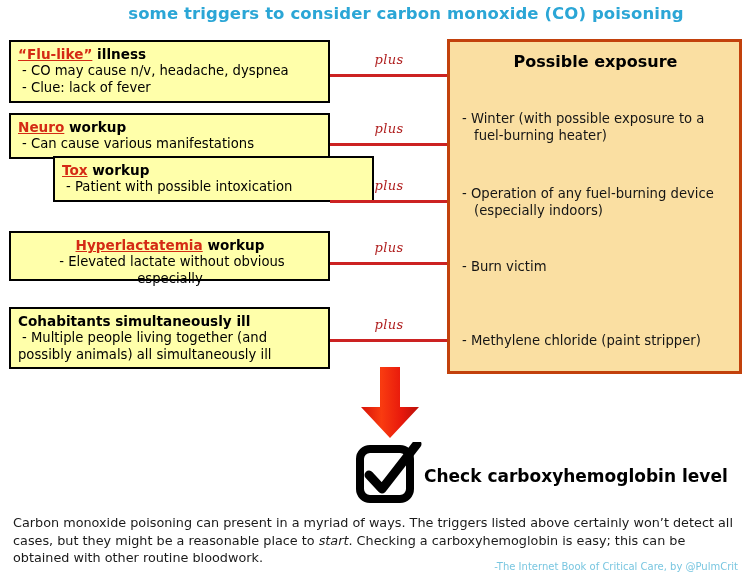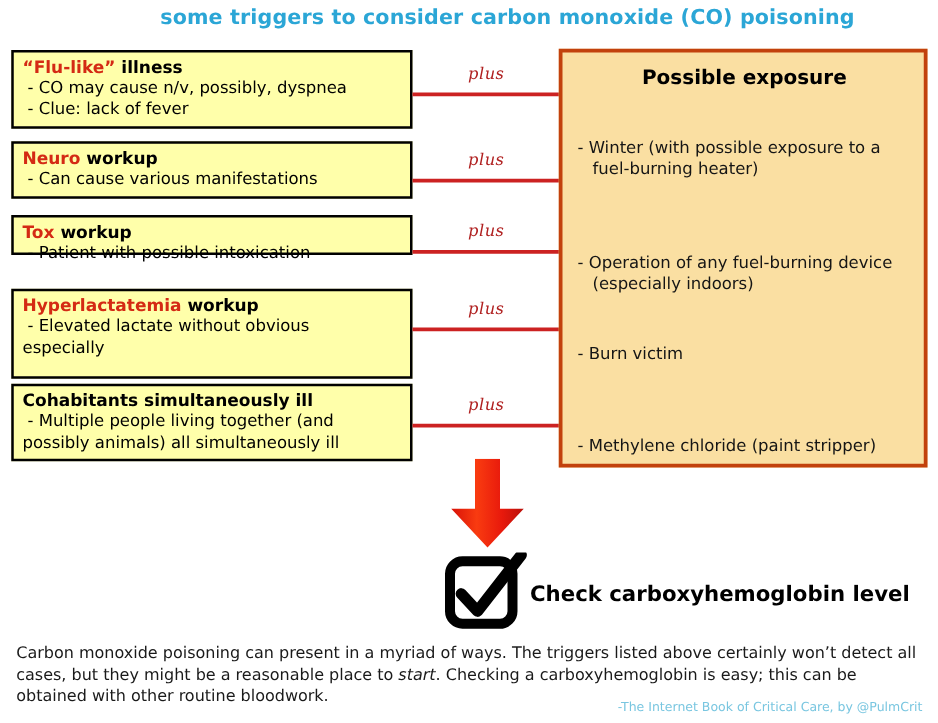--- a/index.html
+++ b/index.html
@@ -43,34 +43,35 @@
     line-height: 1.28;
   }
   .trigger-head {
     font-weight: bold;
     font-size: 13.6px;
     color: #000000;
     white-space: nowrap;
   }
   .trigger-head .kw {
     color: #d42a14;
+    text-decoration: underline;
   }
   .trigger-line {
     padding-left: 4px;
     font-size: 13.2px;
     color: #000000;
   }
   .trigger-line.wrap {
     padding-left: 0px;
   }
 
   #box-flu      { top: 40px;  height: 63px; }
   #box-neuro    { top: 113px; height: 46px; }
-  #box-tox      { top: 172px; height: 32px; }
-  #box-hyper    { top: 231px; height: 72px; }
+  #box-tox      { top: 156px; height: 46px; margin-left: 44px; }
+  #box-hyper    { top: 231px; height: 50px; text-align: center; }
   #box-cohab    { top: 307px; height: 62px; }
 
   
   .connector {
     position: absolute;
     left: 330px;
     width: 118px;
     height: 3px;
     background: #cc2222;
   }
@@ -109,21 +110,21 @@
     font-size: 16px;
     color: #000000;
     margin-top: 4px;
   }
   .exposure-item {
     font-size: 13.2px;
     line-height: 1.3;
     color: #151515;
   }
   #exp-item-0 { margin-top: 39px; padding-left: 12px; text-indent: -12px; }
-  #exp-item-1 { margin-top: 58px; padding-left: 12px; text-indent: -12px; }
+  #exp-item-1 { margin-top: 41px; padding-left: 12px; text-indent: -12px; }
   #exp-item-2 { margin-top: 38px; padding-left: 12px; text-indent: -12px; }
   #exp-item-3 { margin-top: 57px; padding-left: 12px; text-indent: -12px; }
 
   
   #down-arrow {
     position: absolute;
     left: 358px;
     top: 367px;
     width: 64px;
     height: 72px;
@@ -169,21 +170,21 @@
 </style>
 </head>
 <body>
 
 <div id="title">some triggers to consider carbon monoxide (CO) poisoning</div>
 
 <div class="trigger-box" id="box-flu">
   <div class="trigger-head">
     <span class="kw">“Flu-like”</span><span> illness</span>
   </div>
-  <div class="trigger-line">- CO may cause n/v, possibly, dyspnea</div>
+  <div class="trigger-line">- CO may cause n/v, headache, dyspnea</div>
   <div class="trigger-line">- Clue: lack of fever</div>
 </div>
 
 <div class="trigger-box" id="box-neuro">
   <div class="trigger-head">
     <span class="kw">Neuro</span><span> workup</span>
   </div>
   <div class="trigger-line">- Can cause various manifestations</div>
 </div>
 

